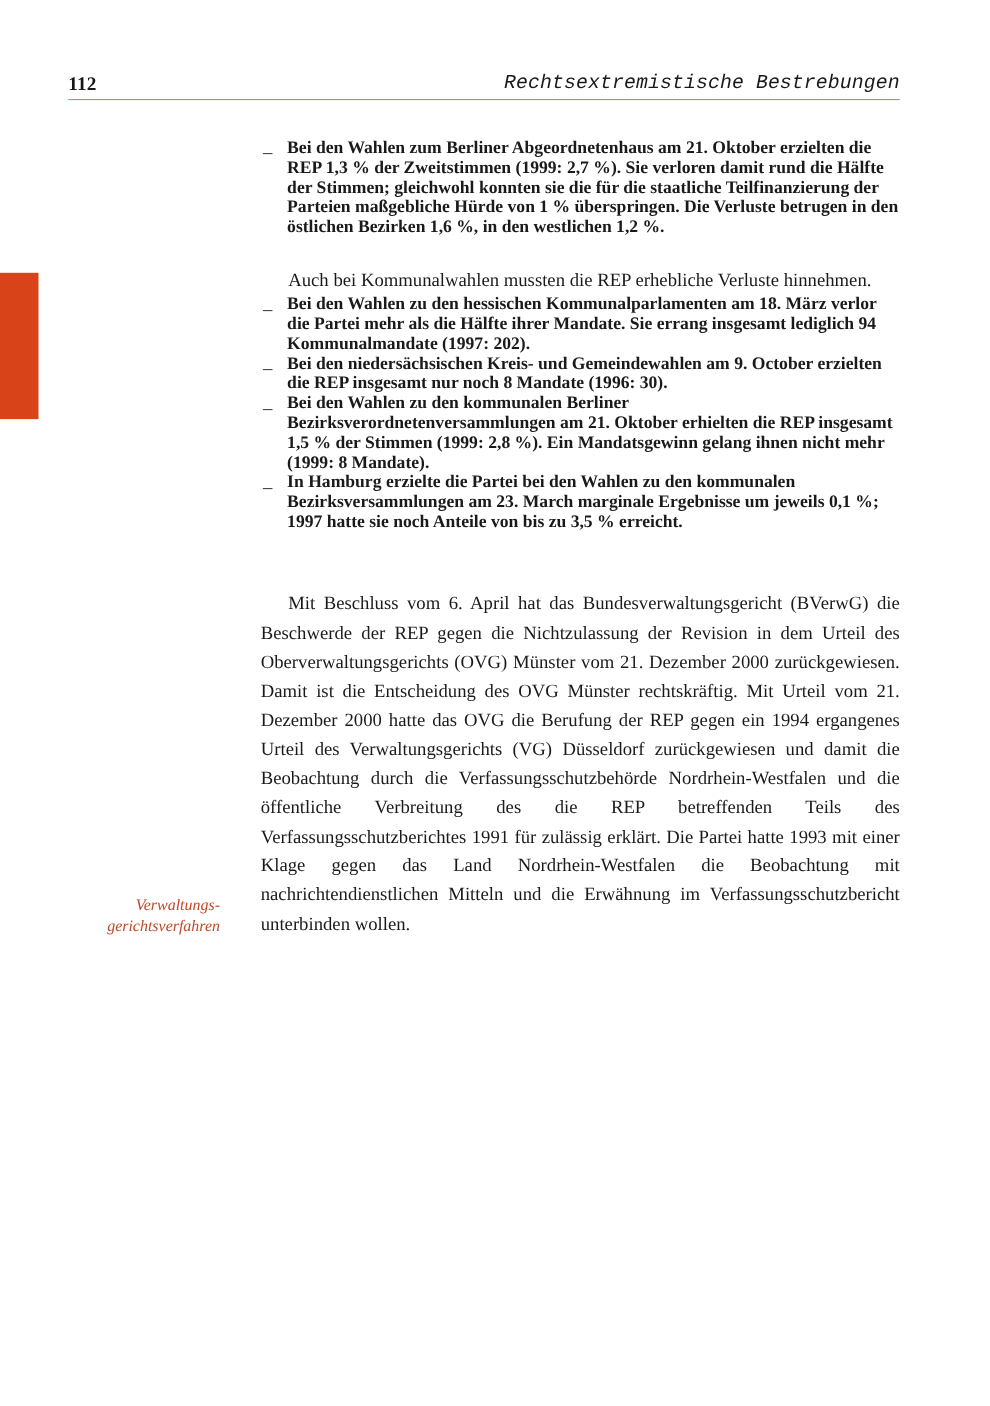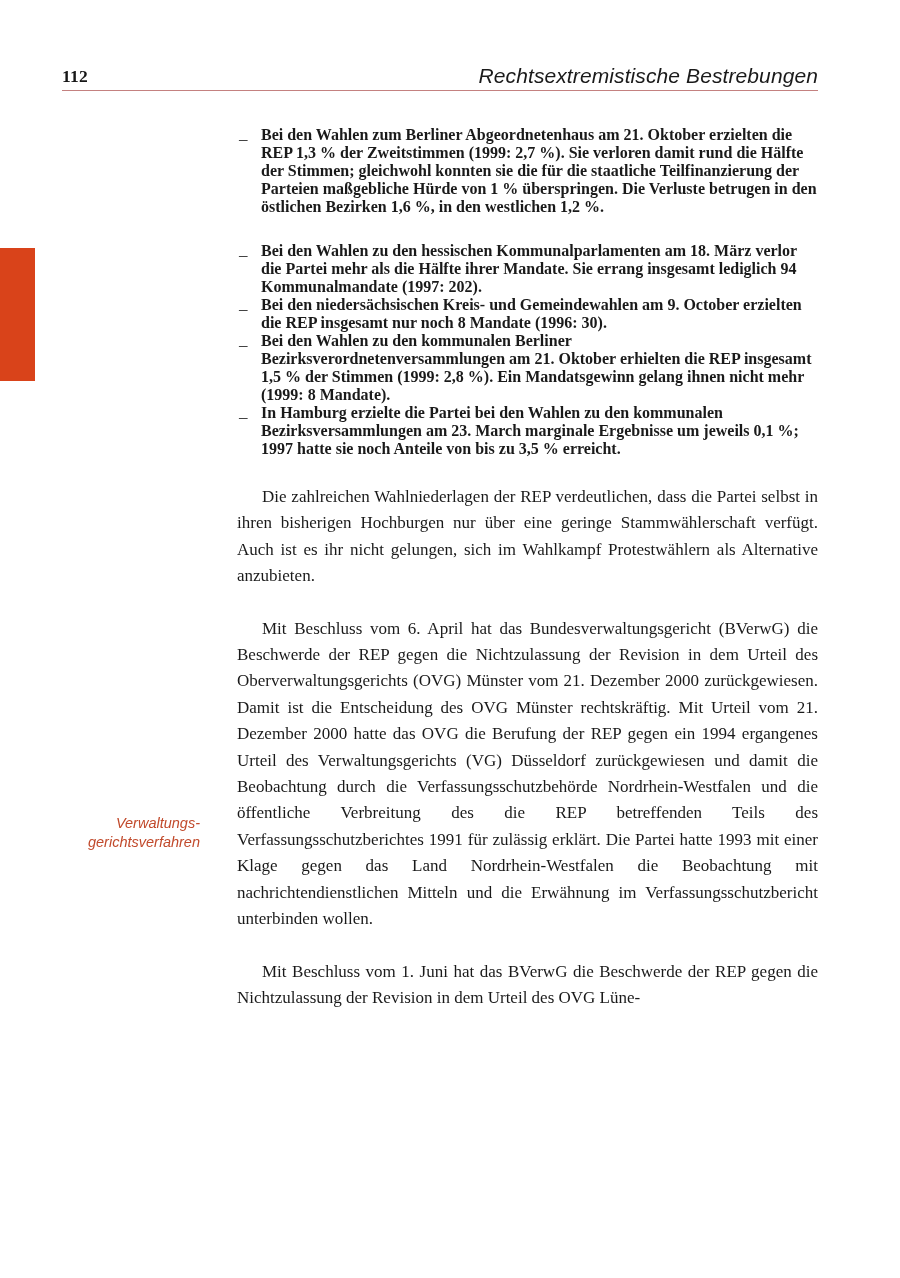--- a/index.html
+++ b/index.html
@@ -35,23 +35,23 @@
     justify-content: space-between;
   }
   .folio {
     font-family: "Liberation Serif", "DejaVu Serif", serif;
     font-weight: bold;
     font-size: 17.5px;
     letter-spacing: 0.2px;
     color: #171717;
   }
   .head-title {
-    font-family: Liberation Sans, sans-serif;
+    font-family: Liberation Mono, monospace;
     font-style: italic;
-    font-size: 21px;
+    font-size: 18px;
     color: #1a1a1a;
     letter-spacing: 0.1px;
   }
   .head-rule {
     position: absolute;
     left: 62px;
     top: 90px;
     width: 756px;
     height: 1px;
     background: #c48180;
@@ -67,21 +67,21 @@
     background: #d9431a;
   }
 
   
   .margin-note {
     position: absolute;
     left: 40px;
     top: 814px;
     width: 160px;
     text-align: right;
-    font-family: Liberation Sans, sans-serif;
+    font-family: Liberation Serif, serif;
     font-style: italic;
     font-size: 14.5px;
     line-height: 19px;
     color: #c1492b;
   }
 
   
   .column {
     position: absolute;
     left: 237px;
@@ -152,20 +152,21 @@
 
     <ul class="dash-list">
       <li>
         <span class="dash">–</span>
         <span class="bullet-text">Bei den Wahlen zum Berliner Abgeordnetenhaus am 21. Oktober erzielten die REP 1,3 % der Zweitstimmen (1999: 2,7 %). Sie verloren damit rund die Hälfte der Stimmen; gleichwohl konnten sie die für die staatliche Teilfinanzierung der Parteien maßgebliche Hürde von 1 % überspringen. Die Verluste betrugen in den östlichen Bezirken 1,6 %, in den westlichen 1,2 %.</span>
       </li>
     </ul>
 
     <div class="gap-para"></div>
 
+    <p class="para">Auch bei Kommunalwahlen mussten die REP erhebliche Verluste hinnehmen.</p>
 
     <ul class="dash-list">
       <li>
         <span class="dash">–</span>
         <span class="bullet-text">Bei den Wahlen zu den hessischen Kommunalparlamenten am 18. März verlor die Partei mehr als die Hälfte ihrer Mandate. Sie errang insgesamt lediglich 94 Kommunalmandate (1997: 202).</span>
       </li>
       <li>
         <span class="dash">–</span>
         <span class="bullet-text">Bei den niedersächsischen Kreis- und Gemeindewahlen am 9. October erzielten die REP insgesamt nur noch 8 Mandate (1996: 30).</span>
       </li>
@@ -174,24 +175,22 @@
         <span class="bullet-text">Bei den Wahlen zu den kommunalen Berliner Bezirksverordnetenversammlungen am 21. Oktober erhielten die REP insgesamt 1,5 % der Stimmen (1999: 2,8 %). Ein Mandatsgewinn gelang ihnen nicht mehr (1999: 8 Mandate).</span>
       </li>
       <li>
         <span class="dash">–</span>
         <span class="bullet-text">In Hamburg erzielte die Partei bei den Wahlen zu den kommunalen Bezirksversammlungen am 23. March marginale Ergebnisse um jeweils 0,1 %; 1997 hatte sie noch Anteile von bis zu 3,5 % erreicht.</span>
       </li>
     </ul>
 
     <div class="gap-para"></div>
 
-    <p class="para">Die zahlreichen Wahlniederlagen der REP verdeutlichen, dass die Partei selbst in ihren bisherigen Hochburgen nur über eine geringe Stammwählerschaft verfügt. Auch ist es ihr nicht gelungen, sich im Wahlkampf Protestwählern als Alternative anzubieten.</p>
 
     <div class="gap-para"></div>
 
     <p class="para">Mit Beschluss vom 6. April hat das Bundesverwaltungsgericht (BVerwG) die Beschwerde der REP gegen die Nichtzulassung der Revision in dem Urteil des Oberverwaltungsgerichts (OVG) Münster vom 21. Dezember 2000 zurückgewiesen. Damit ist die Entscheidung des OVG Münster rechtskräftig. Mit Urteil vom 21. Dezember 2000 hatte das OVG die Berufung der REP gegen ein 1994 ergangenes Urteil des Verwaltungsgerichts (VG) Düsseldorf zurückgewiesen und damit die Beobachtung durch die Verfassungsschutzbehörde Nordrhein-Westfalen und die öffentliche Verbreitung des die REP betreffenden Teils des Verfassungsschutzberichtes 1991 für zulässig erklärt. Die Partei hatte 1993 mit einer Klage gegen das Land Nordrhein-Westfalen die Beobachtung mit nachrichtendienstlichen Mitteln und die Erwähnung im Verfassungsschutzbericht unterbinden wollen.</p>
 
     <div class="gap-para"></div>
 
-    <p class="para">Mit Beschluss vom 1. Juni hat das BVerwG die Beschwerde der REP gegen die Nichtzulassung der Revision in dem Urteil des OVG Lüne-</p>
 
   </div>
 </div>
 
 </body></html>

